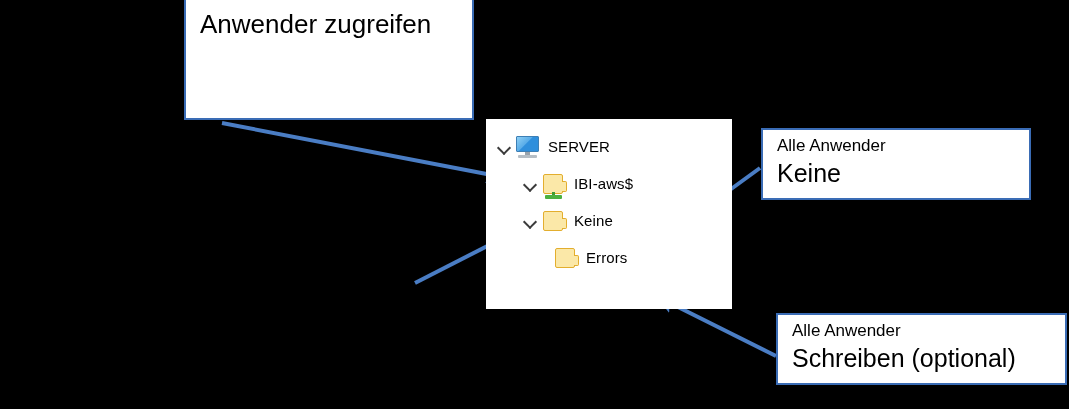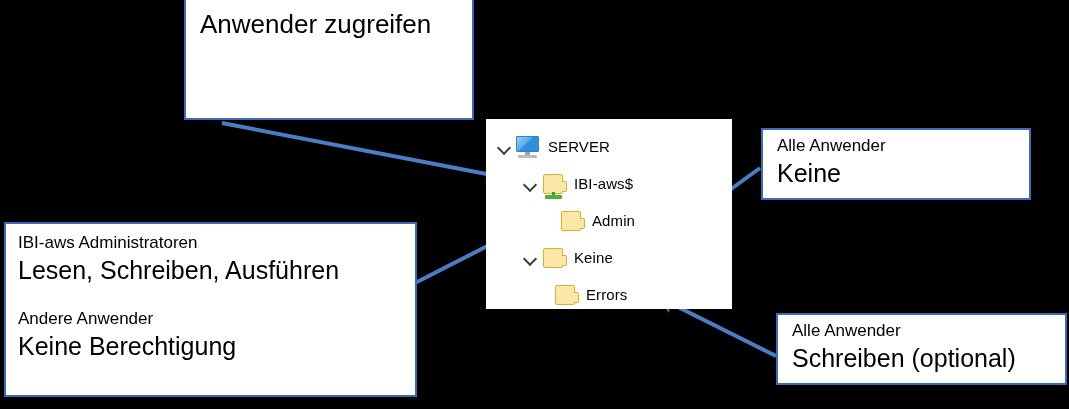--- a/index.html
+++ b/index.html
@@ -235,27 +235,20 @@
     <line x1="222" y1="123" x2="497" y2="176" stroke="#4a7dc4" stroke-width="4" marker-end="url(#ah)"></line>
     <line x1="415" y1="283" x2="546" y2="216" stroke="#4a7dc4" stroke-width="4" marker-end="url(#ah)"></line>
     <line x1="760" y1="168" x2="650" y2="248" stroke="#4a7dc4" stroke-width="4" marker-end="url(#ah)"></line>
     <line x1="776" y1="356" x2="664" y2="300" stroke="#4a7dc4" stroke-width="4" marker-end="url(#ah)"></line>
   </svg>
 
   <div class="callout" id="callout-share">
     <div class="line-big">Anwender zugreifen</div>
   </div>
 
-  <div class="callout" id="callout-admins">
-    <div class="line-sm">IBI-aws Administratoren</div>
-    <div class="line-lg">Lesen, Schreiben, Ausführen</div>
-    <div class="group-gap"></div>
-    <div class="line-sm">Andere Anwender</div>
-    <div class="line-lg">Keine Berechtigung</div>
-  </div>
 
   <div class="callout" id="callout-read">
     <div class="line-sm">Alle Anwender</div>
     <div class="line-lg">Keine</div>
   </div>
 
   <div class="callout" id="callout-write">
     <div class="line-sm">Alle Anwender</div>
     <div class="line-lg">Schreiben (optional)</div>
   </div>
@@ -275,27 +268,20 @@
     <div class="tree-row ind-1">
       <span class="chevron open"></span>
       <span class="icon-slot">
         <span class="folder"></span>
           <span class="share-stem"></span>
           <span class="share-bar"></span>
       </span>
       <span class="tree-label">IBI-aws$</span>
     </div>
 
-    <div class="tree-row ind-2">
-      <span class="chevron"></span>
-      <span class="icon-slot">
-        <span class="folder"></span>
-      </span>
-      <span class="tree-label">Admin</span>
-    </div>
 
     <div class="tree-row ind-1">
       <span class="chevron open"></span>
       <span class="icon-slot">
         <span class="folder"></span>
       </span>
       <span class="tree-label">Keine</span>
     </div>
 
     <div class="tree-row ind-3">

